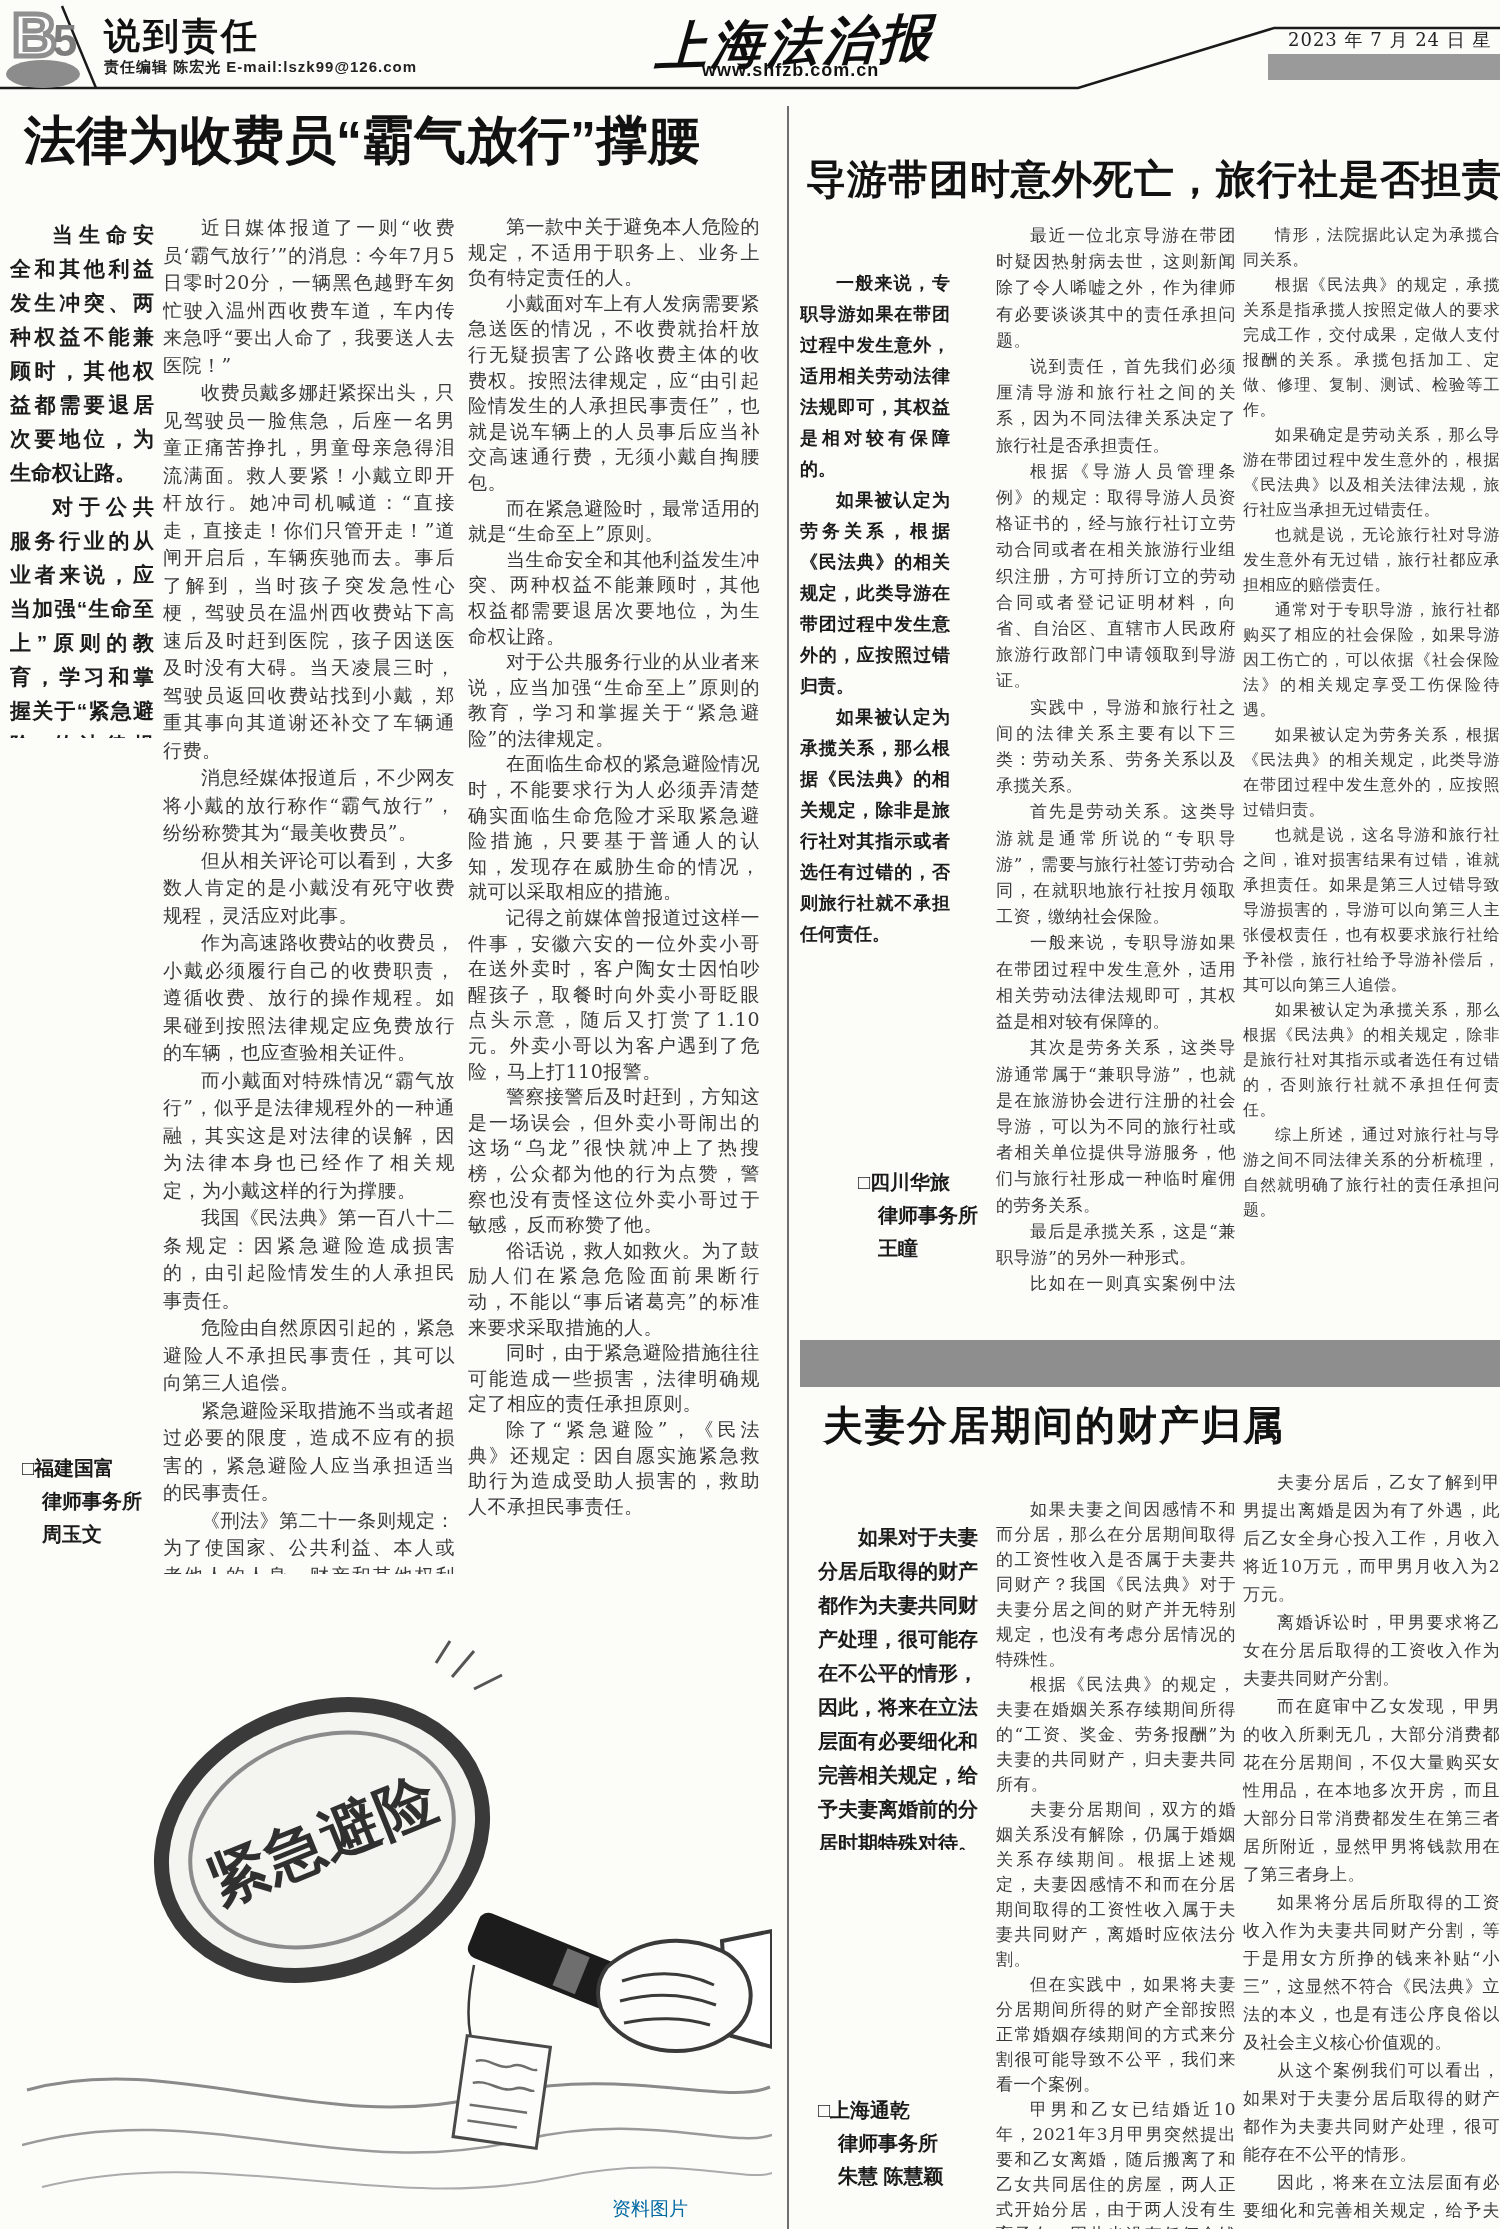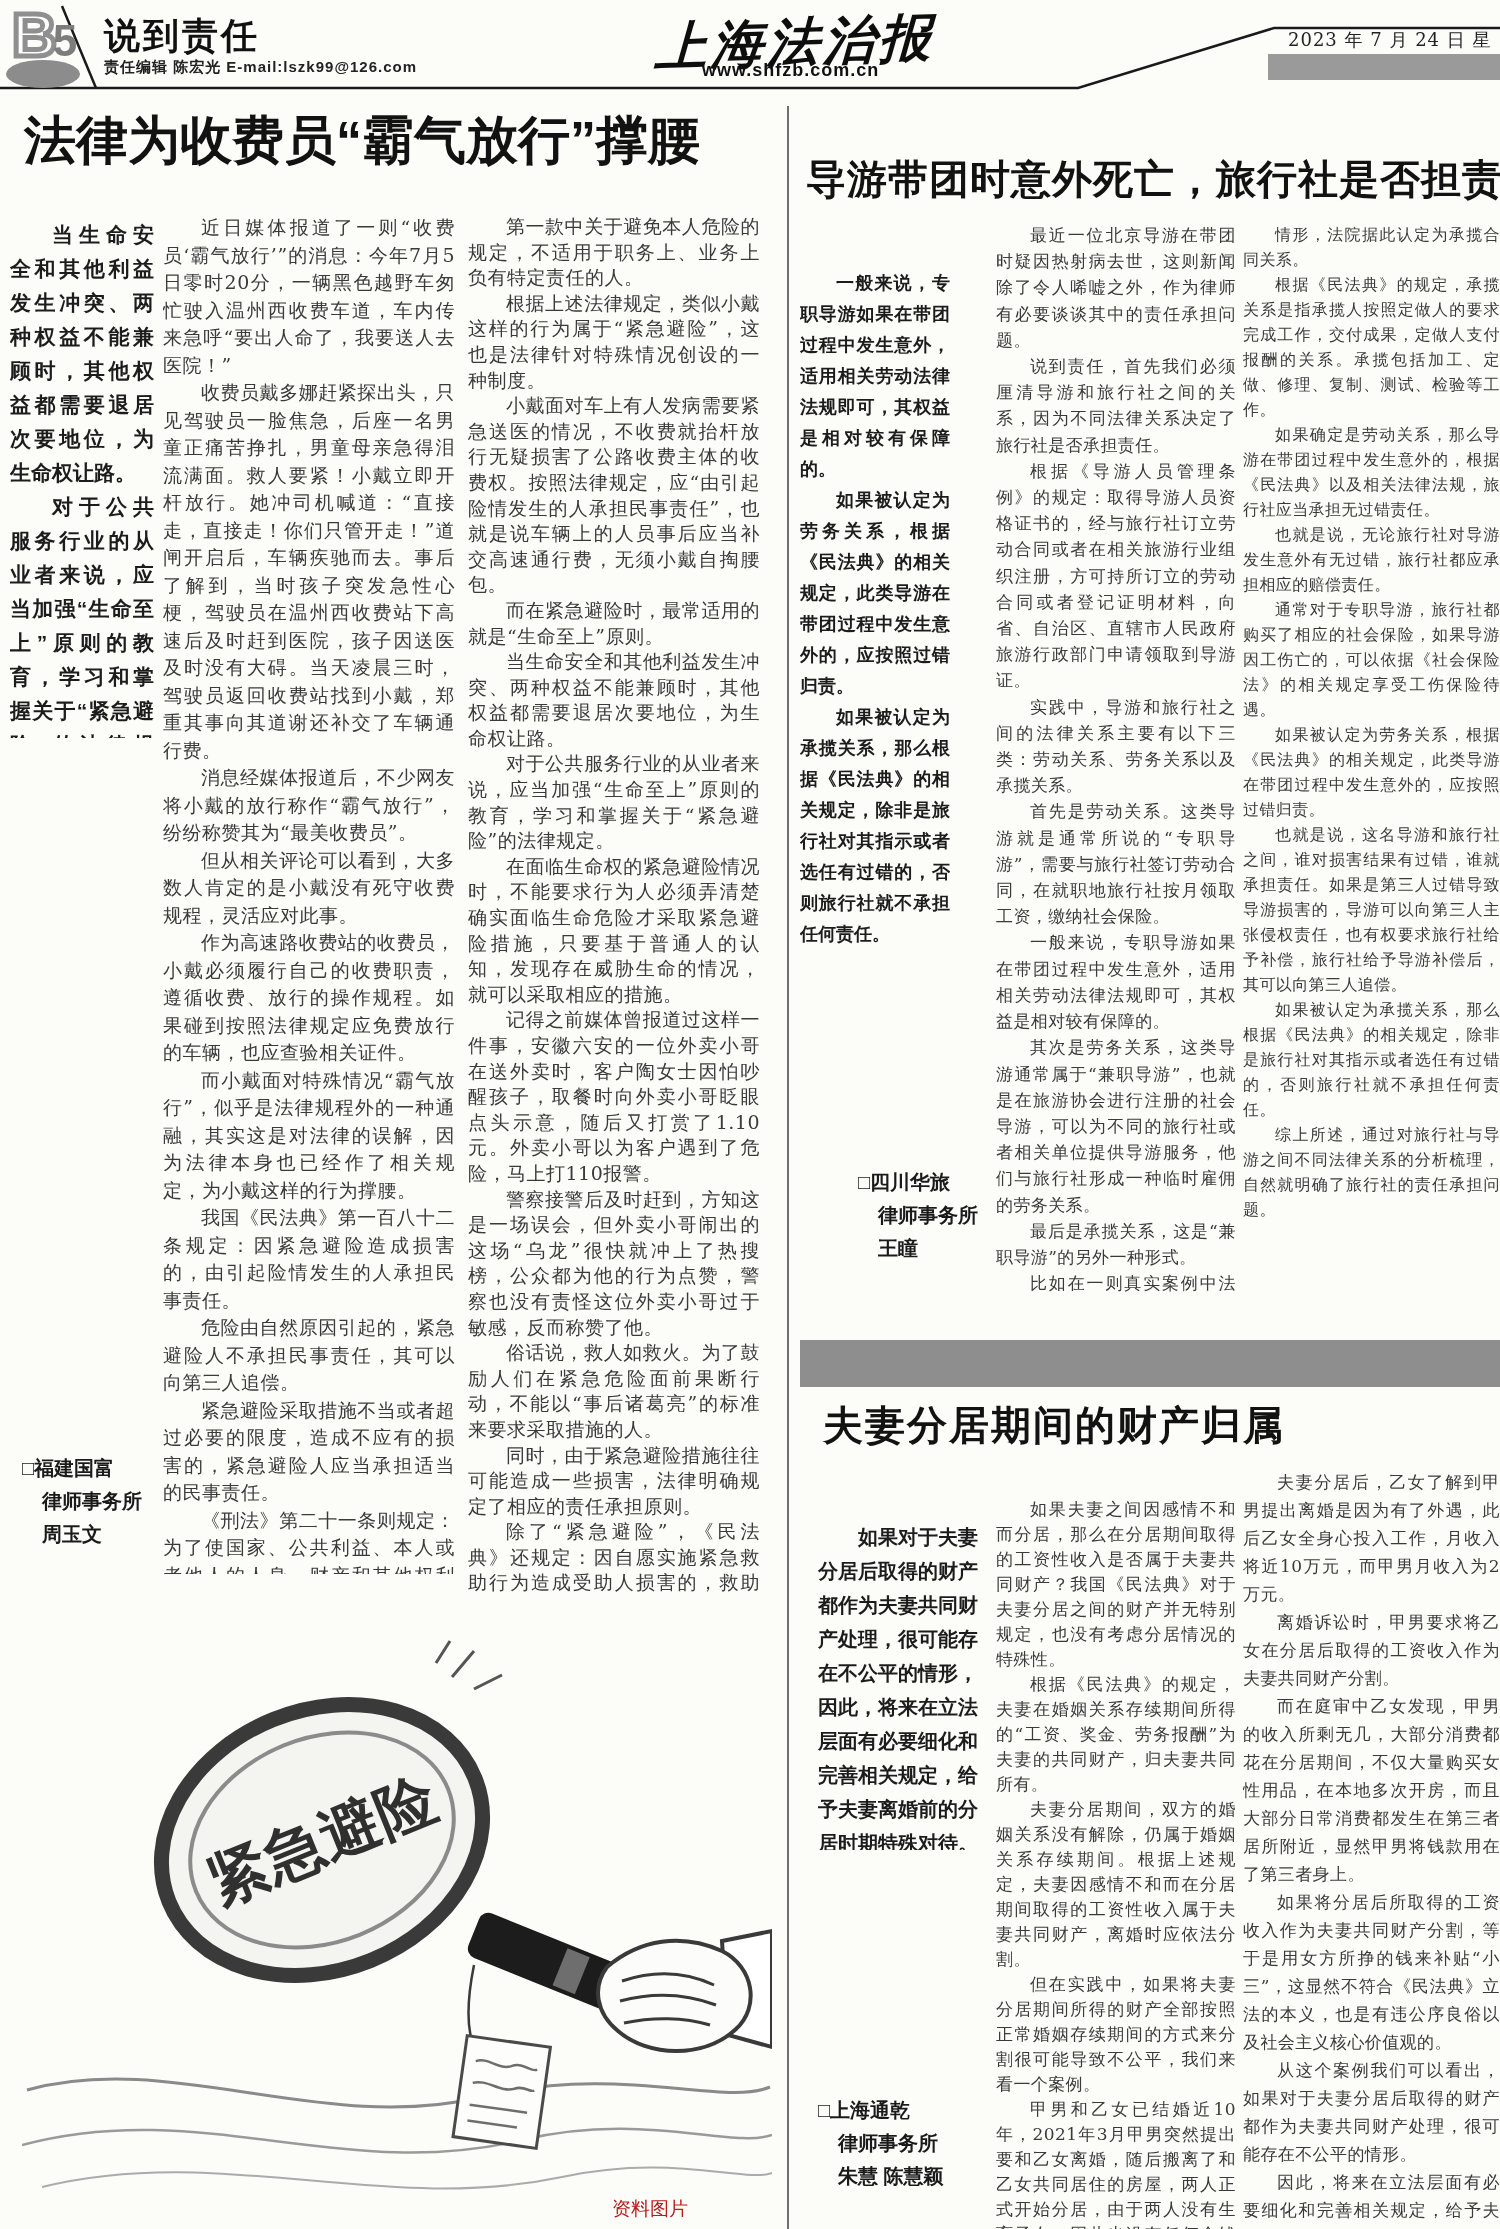--- a/index.html
+++ b/index.html
@@ -31,21 +31,21 @@
   .c-left3{font-size:19px;line-height:25.6px;letter-spacing:0.5px;}
   .c-r1{font-size:17px;line-height:26.2px;letter-spacing:0.4px;}
   .c-r2{font-size:16px;line-height:25px;letter-spacing:0.4px;}
   .c-r3{font-size:17px;line-height:25px;letter-spacing:0.4px;margin-top:29px;}
   .c-r4{font-size:17px;line-height:28px;letter-spacing:0.4px;}
   .author{font-family:"Liberation Sans",sans-serif;font-weight:bold;font-size:20px;line-height:33px;color:#1a1a1a;}
   .author div{white-space:nowrap;}
   .author div + div{padding-left:1em;}
   .divider-v{width:2px;background:#6f6f6f;}
   .sep-bar{background:#8e8e8e;}
-  .caption{font-size:19px;color:#b91c1c;font-family:Liberation Sans, sans-serif;}
+  .caption{font-size:19px;color:#0369a1;font-family:Liberation Sans, sans-serif;}
 </style>
 </head>
 <body>
 
 <div class="page">
 
   <svg class="abs" style="left:0;top:0;" width="1500" height="110">
     <path d="M62,6 L96,88" stroke="#1a1a1a" stroke-width="2.5" fill="none"></path>
     <path d="M0,88 L1078,88 L1274,28 L1500,28" stroke="#1a1a1a" stroke-width="2.5" fill="none"></path>
   </svg>
@@ -77,21 +77,20 @@
       <p>作为高速路收费站的收费员，小戴必须履行自己的收费职责，遵循收费、放行的操作规程。如果碰到按照法律规定应免费放行的车辆，也应查验相关证件。</p>
       <p>而小戴面对特殊情况“霸气放行”，似乎是法律规程外的一种通融，其实这是对法律的误解，因为法律本身也已经作了相关规定，为小戴这样的行为撑腰。</p>
       <p>我国《民法典》第一百八十二条规定：因紧急避险造成损害的，由引起险情发生的人承担民事责任。</p>
       <p>危险由自然原因引起的，紧急避险人不承担民事责任，其可以向第三人追偿。</p>
       <p>紧急避险采取措施不当或者超过必要的限度，造成不应有的损害的，紧急避险人应当承担适当的民事责任。</p>
       <p>《刑法》第二十一条则规定：为了使国家、公共利益、本人或者他人的人身、财产和其他权利免受正在发生的危险，不得已采取的紧急避险行为，造成损害的，不负刑事责任。</p>
     </div>
 
   <div class="abs col body-col c-left3" style="left:468px;top:214px;width:292px;height:1385px;">
       <p>第一款中关于避免本人危险的规定，不适用于职务上、业务上负有特定责任的人。</p>
-      <p>根据上述法律规定，类似小戴这样的行为属于“紧急避险”，这也是法律针对特殊情况创设的一种制度。</p>
       <p>小戴面对车上有人发病需要紧急送医的情况，不收费就抬杆放行无疑损害了公路收费主体的收费权。按照法律规定，应“由引起险情发生的人承担民事责任”，也就是说车辆上的人员事后应当补交高速通行费，无须小戴自掏腰包。</p>
       <p>而在紧急避险时，最常适用的就是“生命至上”原则。</p>
       <p>当生命安全和其他利益发生冲突、两种权益不能兼顾时，其他权益都需要退居次要地位，为生命权让路。</p>
       <p>对于公共服务行业的从业者来说，应当加强“生命至上”原则的教育，学习和掌握关于“紧急避险”的法律规定。</p>
       <p>在面临生命权的紧急避险情况时，不能要求行为人必须弄清楚确实面临生命危险才采取紧急避险措施，只要基于普通人的认知，发现存在威胁生命的情况，就可以采取相应的措施。</p>
       <p>记得之前媒体曾报道过这样一件事，安徽六安的一位外卖小哥在送外卖时，客户陶女士因怕吵醒孩子，取餐时向外卖小哥眨眼点头示意，随后又打赏了1.10元。外卖小哥以为客户遇到了危险，马上打110报警。</p>
       <p>警察接警后及时赶到，方知这是一场误会，但外卖小哥闹出的这场“乌龙”很快就冲上了热搜榜，公众都为他的行为点赞，警察也没有责怪这位外卖小哥过于敏感，反而称赞了他。</p>
       <p>俗话说，救人如救火。为了鼓励人们在紧急危险面前果断行动，不能以“事后诸葛亮”的标准来要求采取措施的人。</p>
       <p>同时，由于紧急避险措施往往可能造成一些损害，法律明确规定了相应的责任承担原则。</p>
       <p>除了“紧急避险”，《民法典》还规定：因自愿实施紧急救助行为造成受助人损害的，救助人不承担民事责任。</p>

